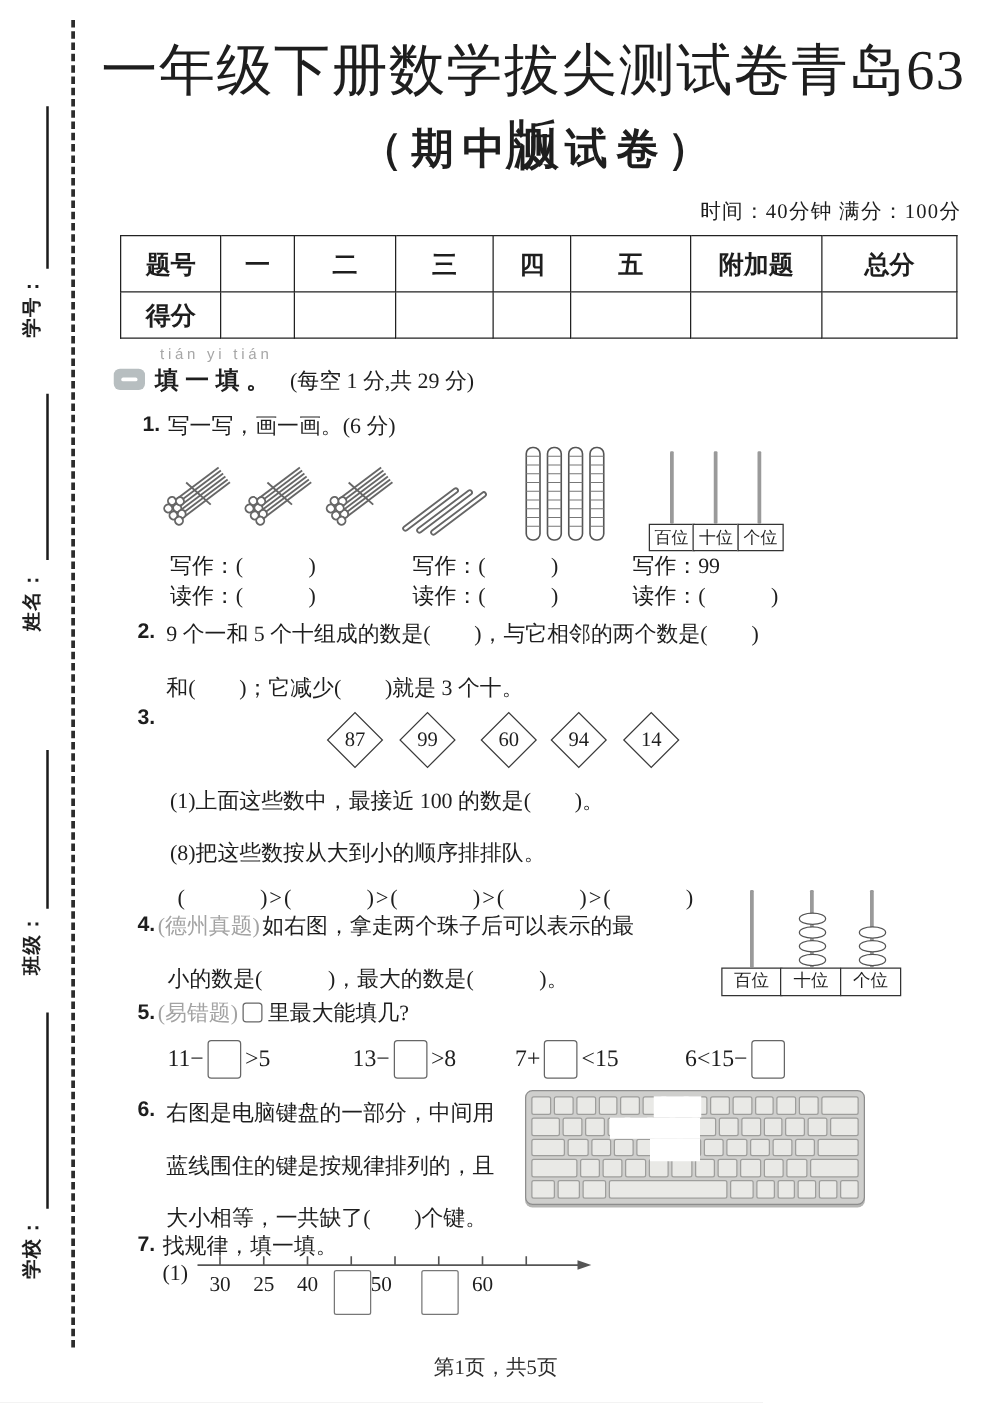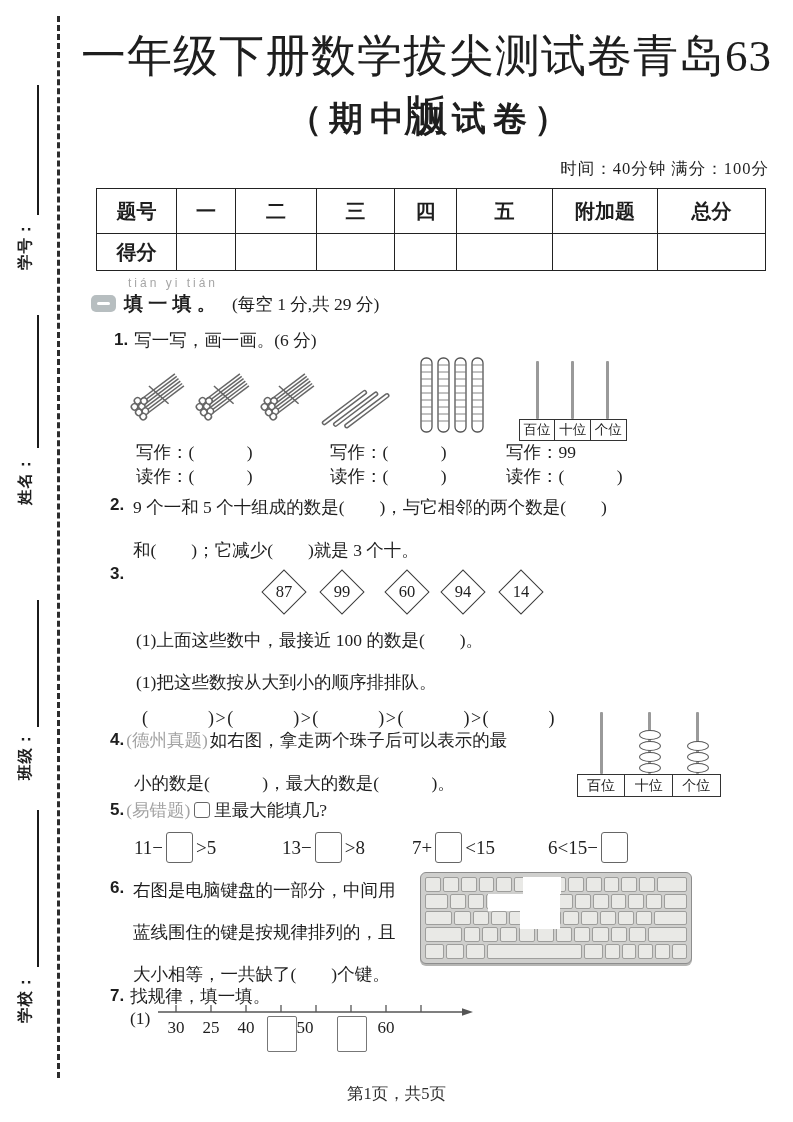--- a/index.html
+++ b/index.html
@@ -243,21 +243,21 @@
   <div class="diamond" style="left:391px;top:576px;">
       <span>60</span>
     </div>
   <div class="diamond" style="left:447px;top:576px;">
       <span>94</span>
     </div>
   <div class="diamond" style="left:505px;top:576px;">
       <span>14</span>
     </div>
   <div class="abs qtext" style="left:136px;top:628px;">(1)上面这些数中，最接近 100 的数是(　　)。</div>
-  <div class="abs qtext" style="left:136px;top:670px;">(1)把这些数按从大到小的顺序排排队。</div>
+  <div class="abs qtext" style="left:136px;top:670px;">(8)把这些数按从大到小的顺序排排队。</div>
   <div class="abs" style="left:142px;top:706px;font-size:18px;letter-spacing:1.5px;">(　　　)&gt;(　　　)&gt;(　　　)&gt;(　　　)&gt;(　　　)</div>
 
   <div class="abs row" style="left:110px;top:728px;gap:2px;">
     <span class="qnum">4.</span>
     <span class="qtext tag">(德州真题)</span>
     <span class="qtext">如右图，拿走两个珠子后可以表示的最</span>
   </div>
   <div class="abs qtext" style="left:134px;top:771px;">小的数是(　　　)，最大的数是(　　　)。</div>
 
   <div>

